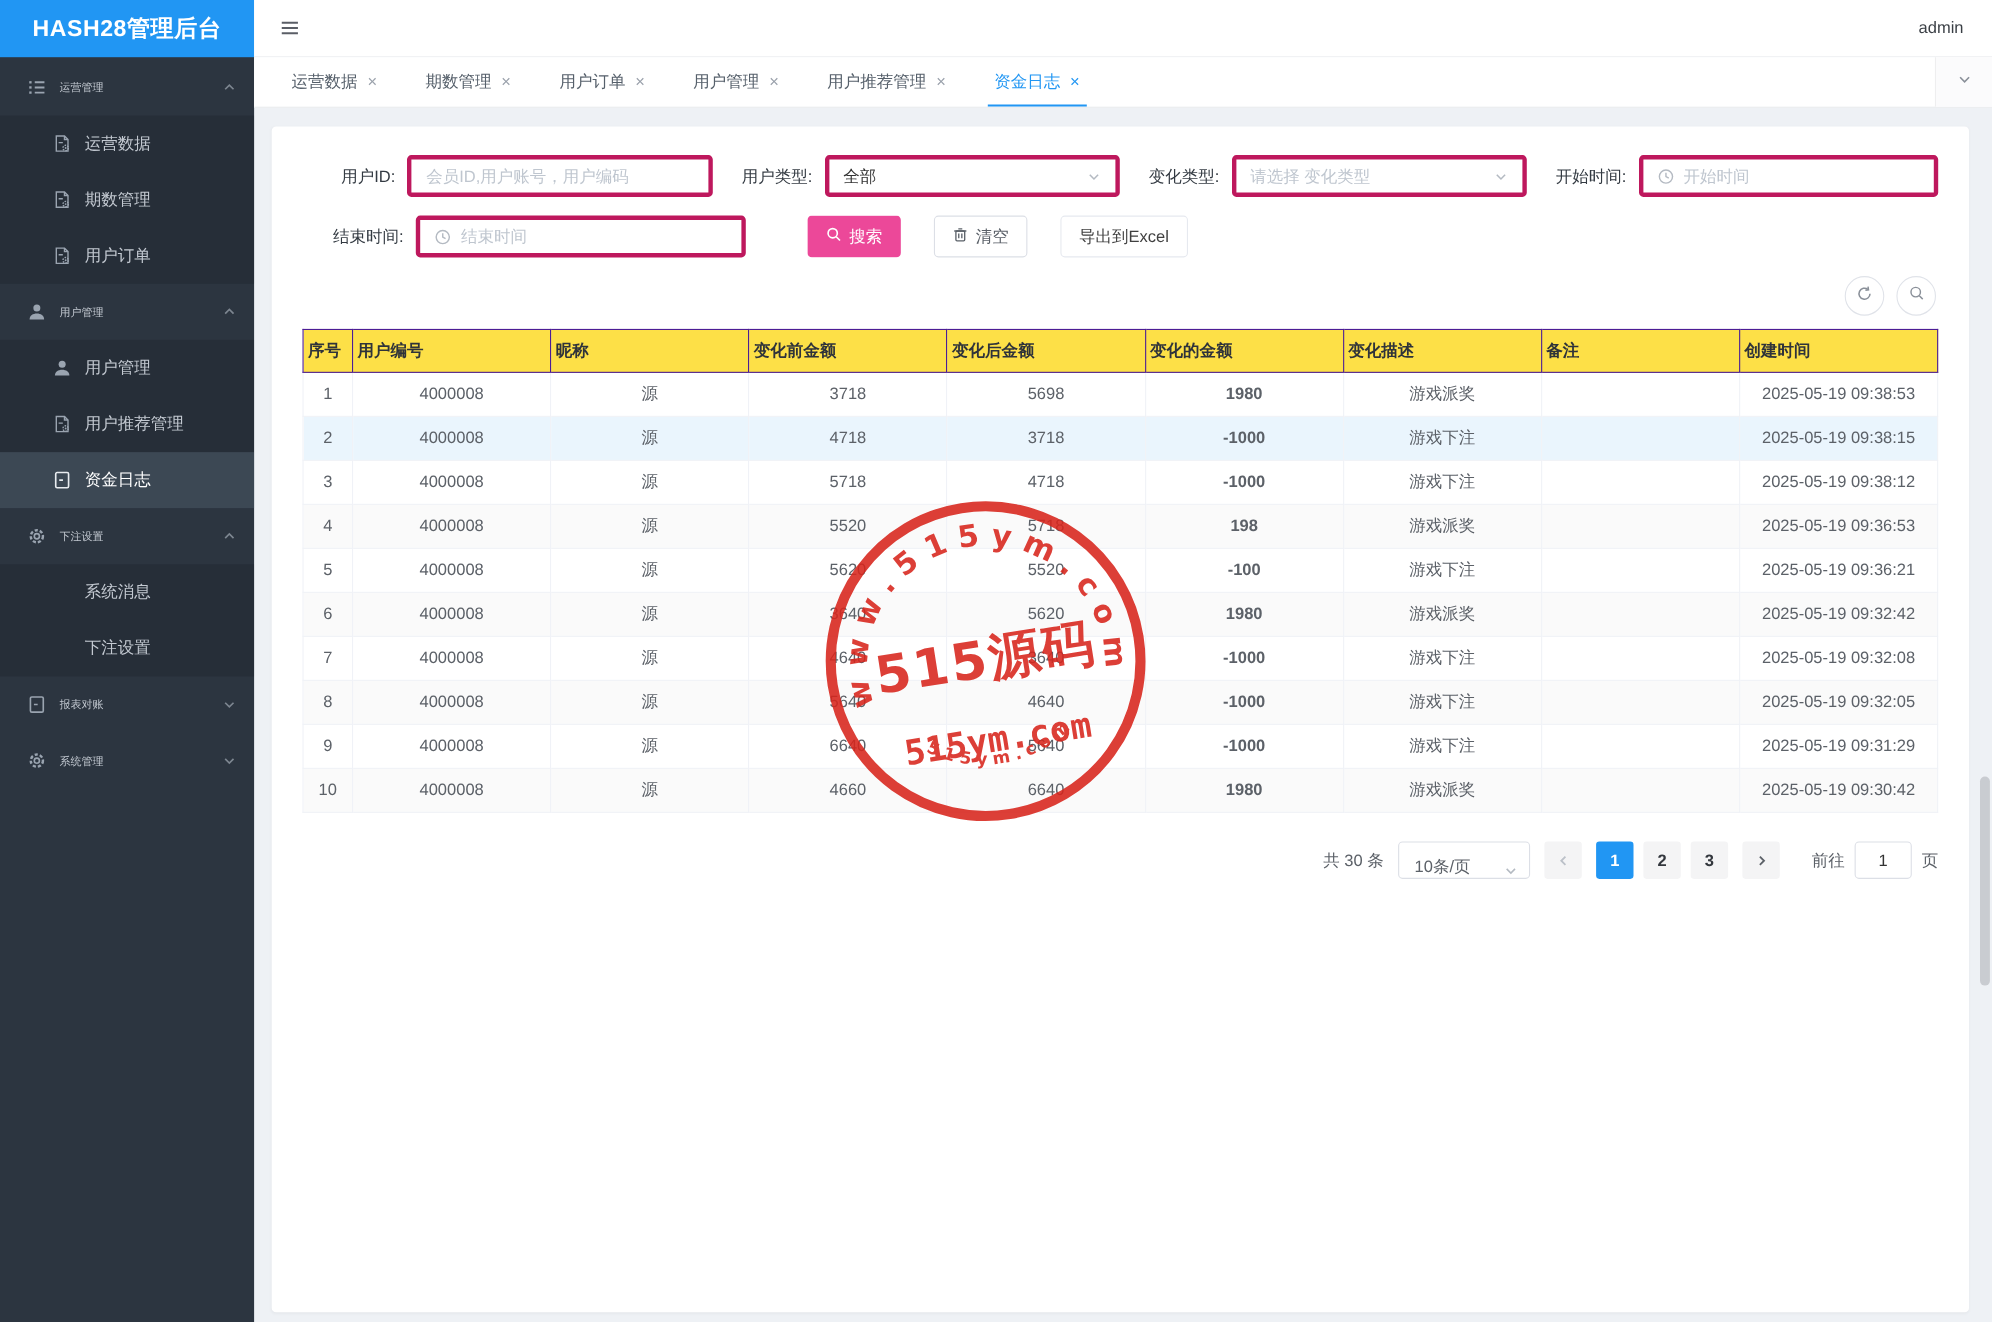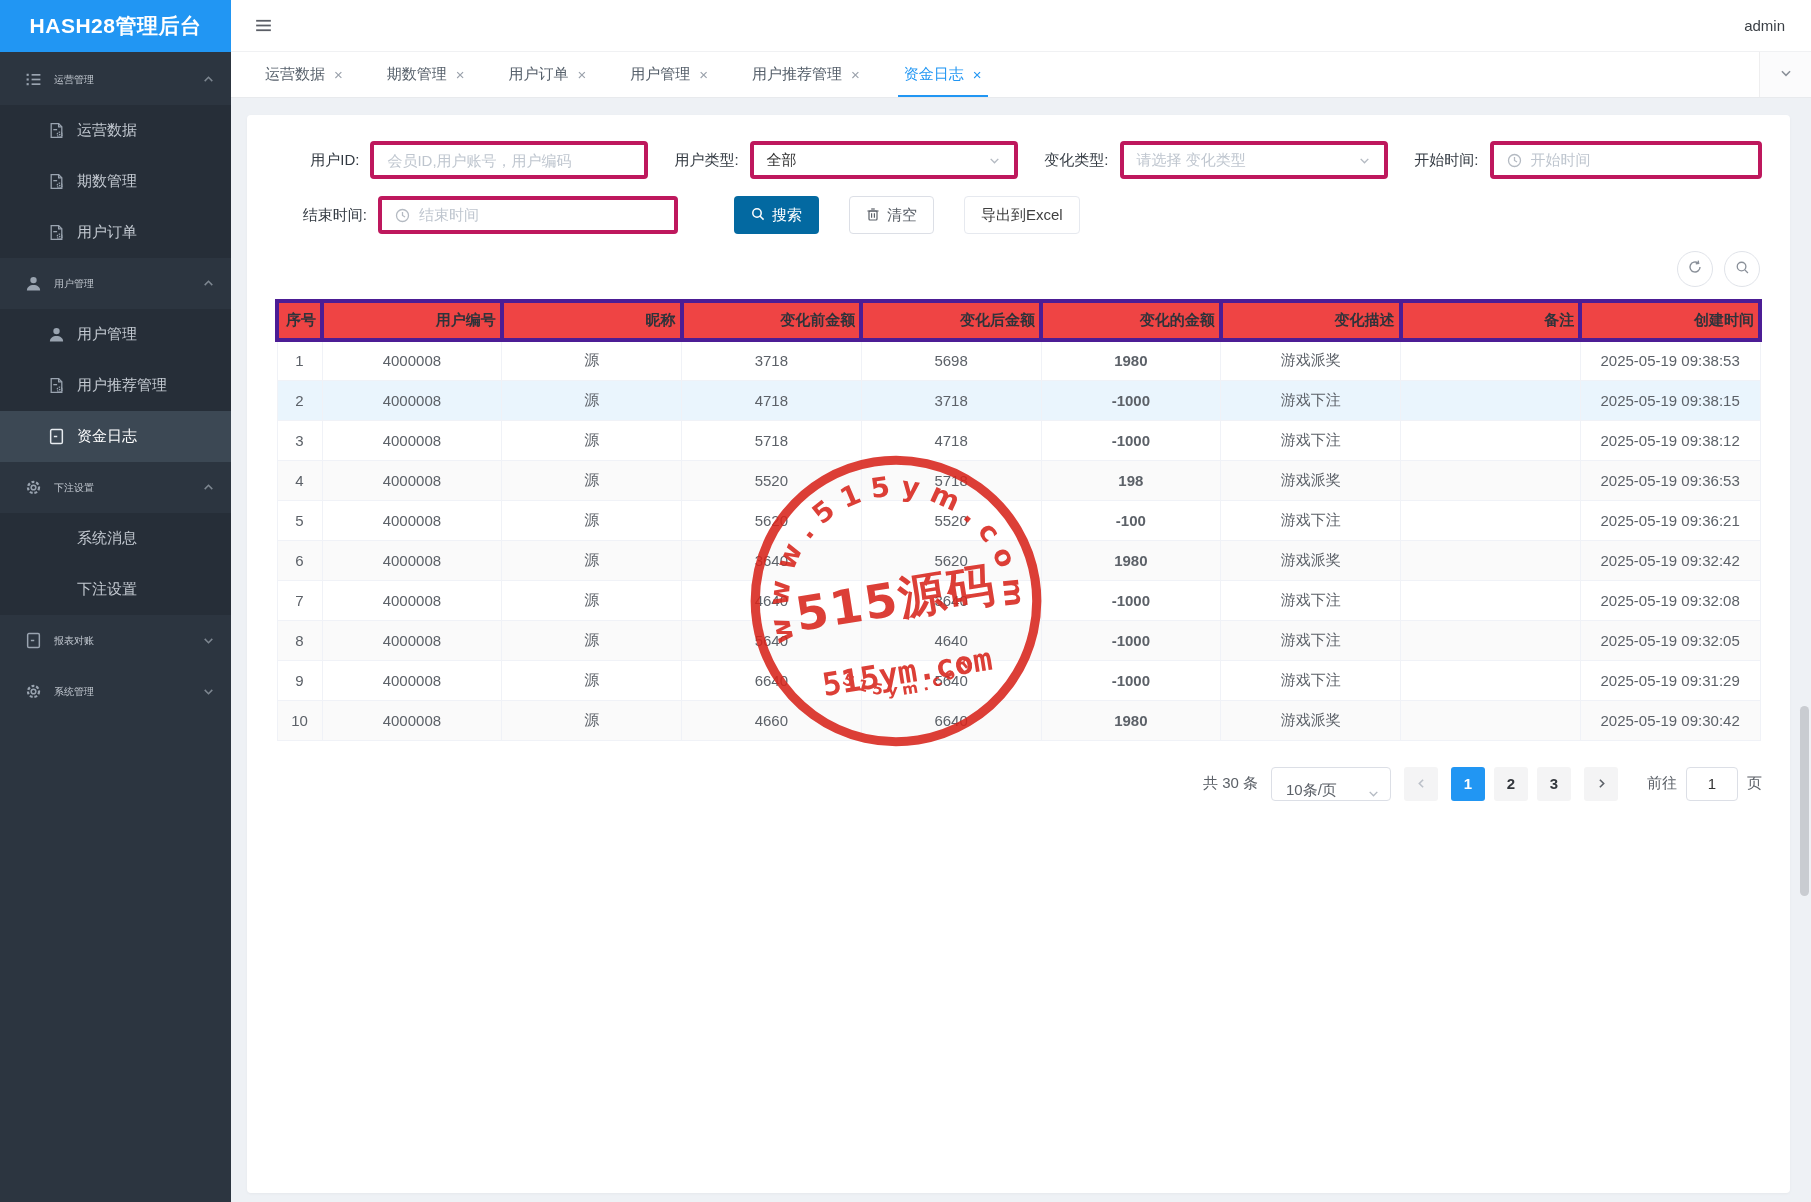--- a/index.html
+++ b/index.html
@@ -62,33 +62,33 @@
   input.f-box { outline:none; }
   input.f-box::placeholder, .placeholder { color:#bfc6cf; }
   .w-input { width:300px; }
   .w-select { width:290px; justify-content:space-between; cursor:pointer; }
   .w-date { width:294px; }
   .sel-chev { color:#b4bac2; display:inline-flex; }
   .date-ico { color:#b4bac2; margin-right:9px; display:inline-flex; }
 
   .btn { height:38px; border-radius:4px; font-size:15px; display:inline-flex; align-items:center;
          justify-content:center; gap:7px; padding:0 16px; cursor:pointer; border:1px solid transparent; }
-  .btn-primary { background:#0369a1; color:#fff; margin-left:56px; }
+  .btn-primary { background:#ec4899; color:#fff; margin-left:56px; }
   .btn-plain { background:#fff; border-color:#dcdfe6; color:#5a6068; margin-left:30px; }
   .btn-disabled { background:#fff; border-color:#e6e9ef; color:#404040; margin-left:30px; cursor:default; }
 
   
   .table-toolbar { display:flex; justify-content:flex-end; gap:11px; margin:10px 2px 12px 0; }
   .circ-btn { width:36px; height:36px; border-radius:50%; border:1px solid #e0e3e9; background:#fff;
               display:flex; align-items:center; justify-content:center; color:#8a9099; cursor:pointer; }
 
   
   table.grid { width:100%; border-collapse:collapse; table-layout:fixed; }
-  .grid th { height:39px; background:#ef4444; font-size:15px; font-weight:bold; color:#2f333a;
-             border:4px solid #4c1d95; text-align:right; padding:0 4px; }
+  .grid th { height:39px; background:#fde047; font-size:15px; font-weight:bold; color:#2f333a;
+             border:1px solid #4c1d95; text-align:left; padding:0 4px; }
   .grid td { height:40px; font-size:15px; color:#5c6168; border:1px solid #f0f2f7;
              text-align:center; padding:0 4px; overflow:hidden; white-space:nowrap; }
   .grid tr.striped td { background:#fafafa; }
   .grid tr.hl td { background:#eaf5fd; }
   .val-positive { color:#e23b33; font-weight:bold; }
   .val-negative { color:#36a66d; font-weight:bold; }
 
   
   .pagination { display:flex; justify-content:flex-end; align-items:center; gap:13px;
                 margin-top:26px; font-size:15px; color:#5c6168; }

